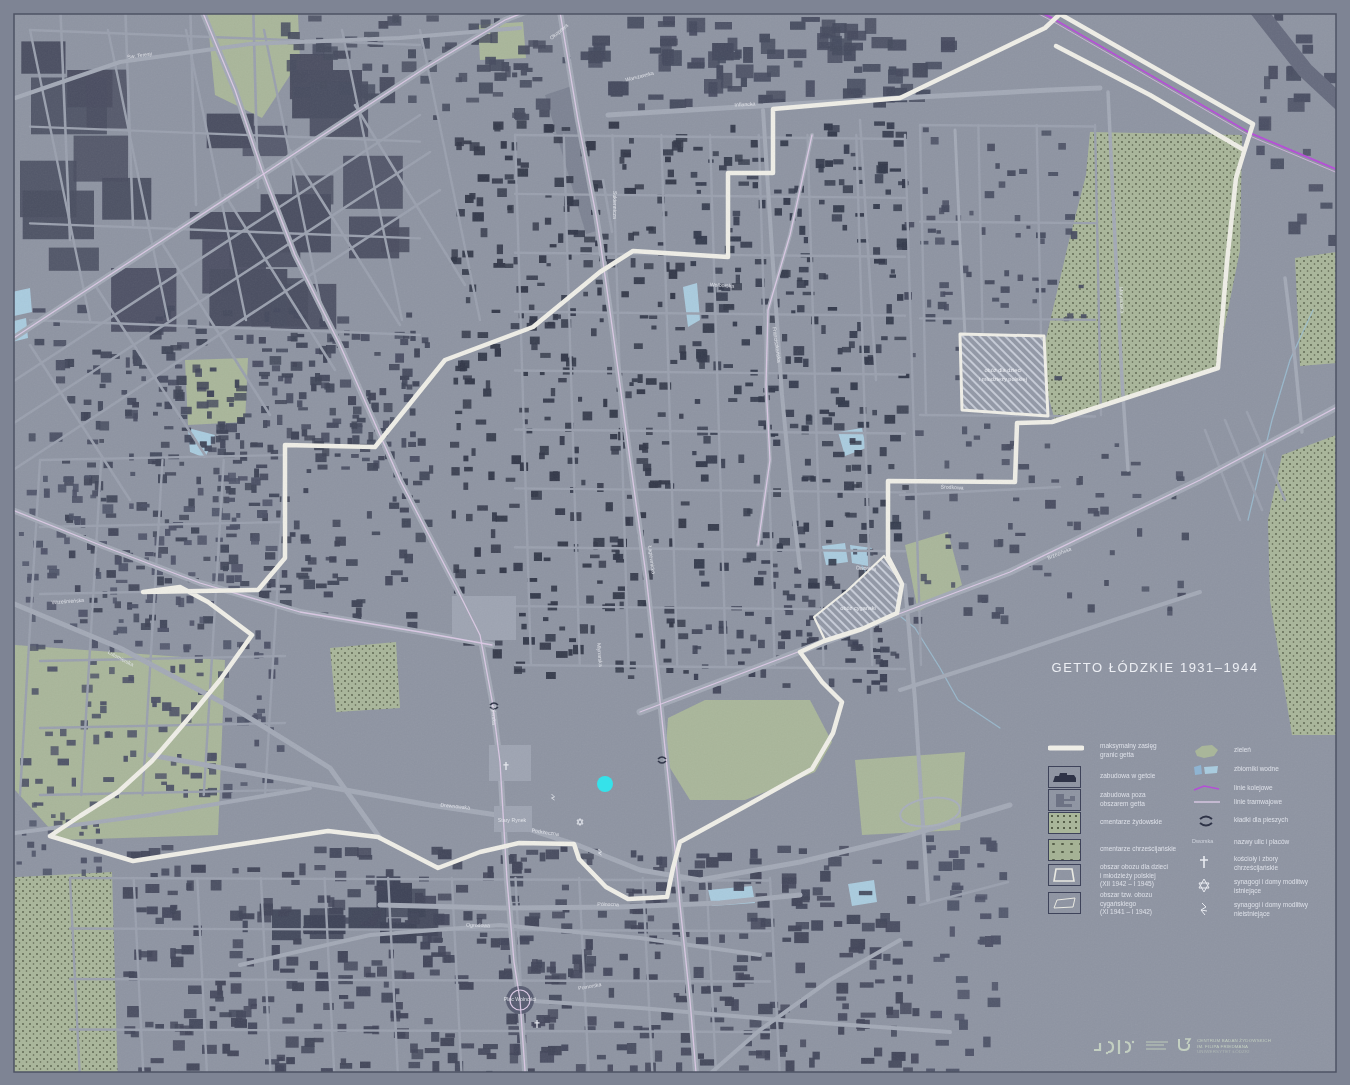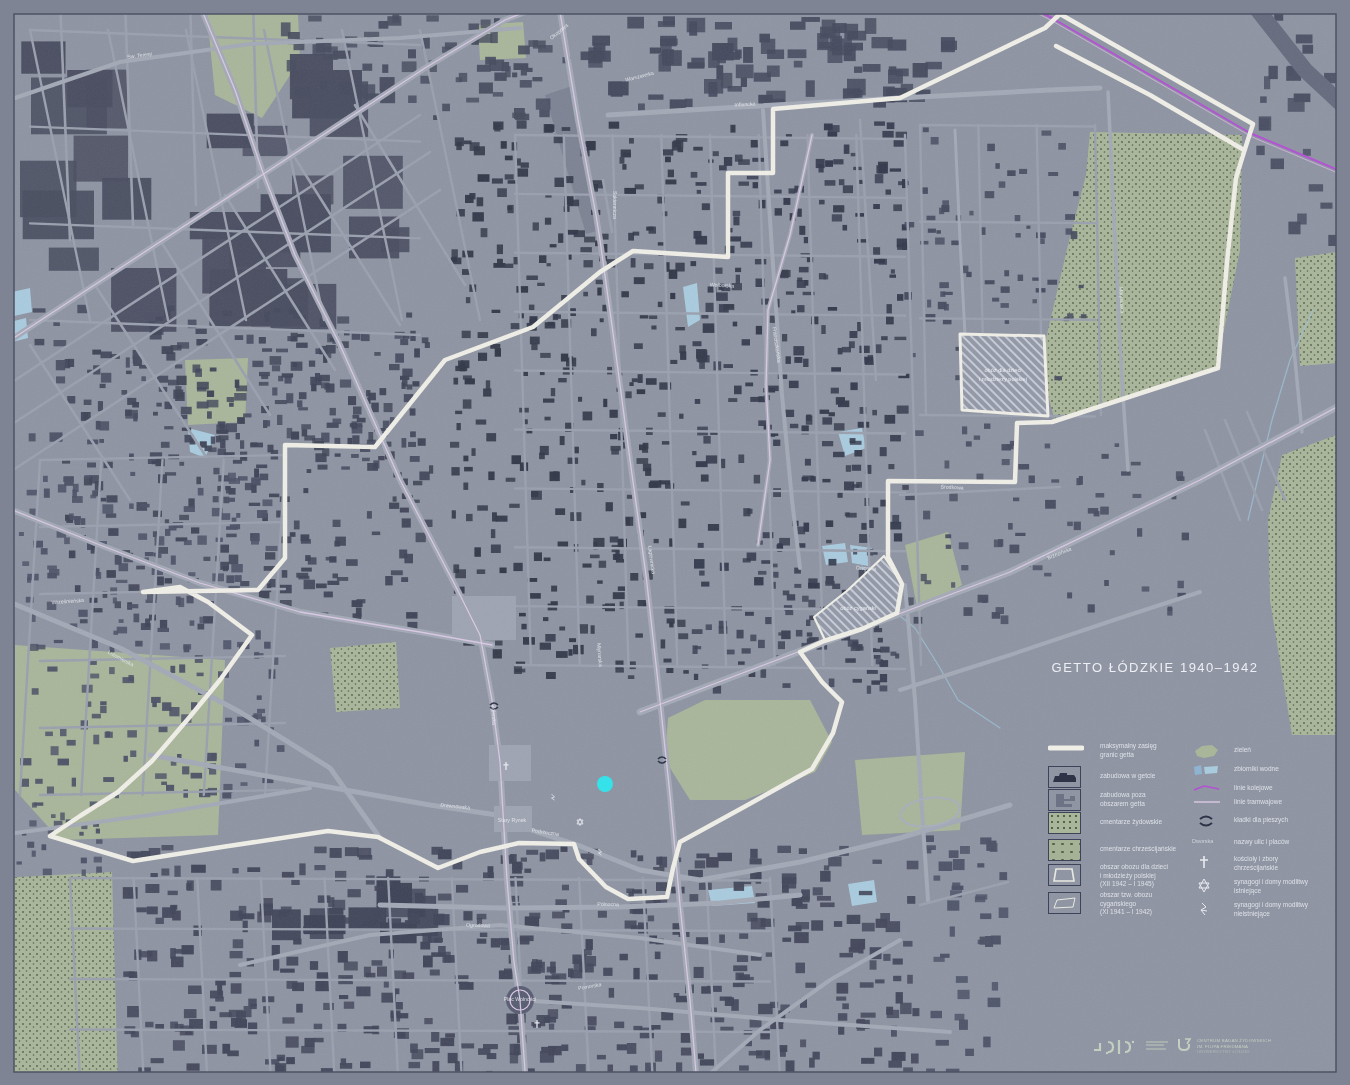--- a/index.html
+++ b/index.html
@@ -2385,21 +2385,21 @@
       <rect x="0" y="0" width="1350" height="14" fill="#7e8494"></rect>
       <rect x="0" y="1072" width="1350" height="13" fill="#7e8494"></rect>
       <rect x="0" y="0" width="14" height="1085" fill="#7e8494"></rect>
       <rect x="1336" y="0" width="14" height="1085" fill="#7e8494"></rect>
       <rect x="14" y="14" width="1322" height="1058" fill="none" stroke="#4e5364" stroke-width="1.5"></rect>
     </svg>
 
   <div id="marker" style="position: absolute; border-radius: 50%; left: 597px; top: 776px; height: 16px; width: 16px; background: rgb(53, 226, 234);"></div>
 
   <div id="legend">
-    <div class="title">GETTO ŁÓDZKIE 1940–1942</div>
+    <div class="title">GETTO ŁÓDZKIE 1931–1944</div>
 
     <div class="lrow" style="left:8px;top:89px;">
       <span class="sw">
         <svg width="36" height="8">
             <line x1="2" y1="4" x2="34" y2="4" stroke="#efeee7" stroke-width="5" stroke-linecap="round"></line>
           </svg></span>
       <div class="lb" style="left:52px;top:-2px;">
         <div>maksymalny zasięg</div>
           <div>granic getta</div>
         </div>

